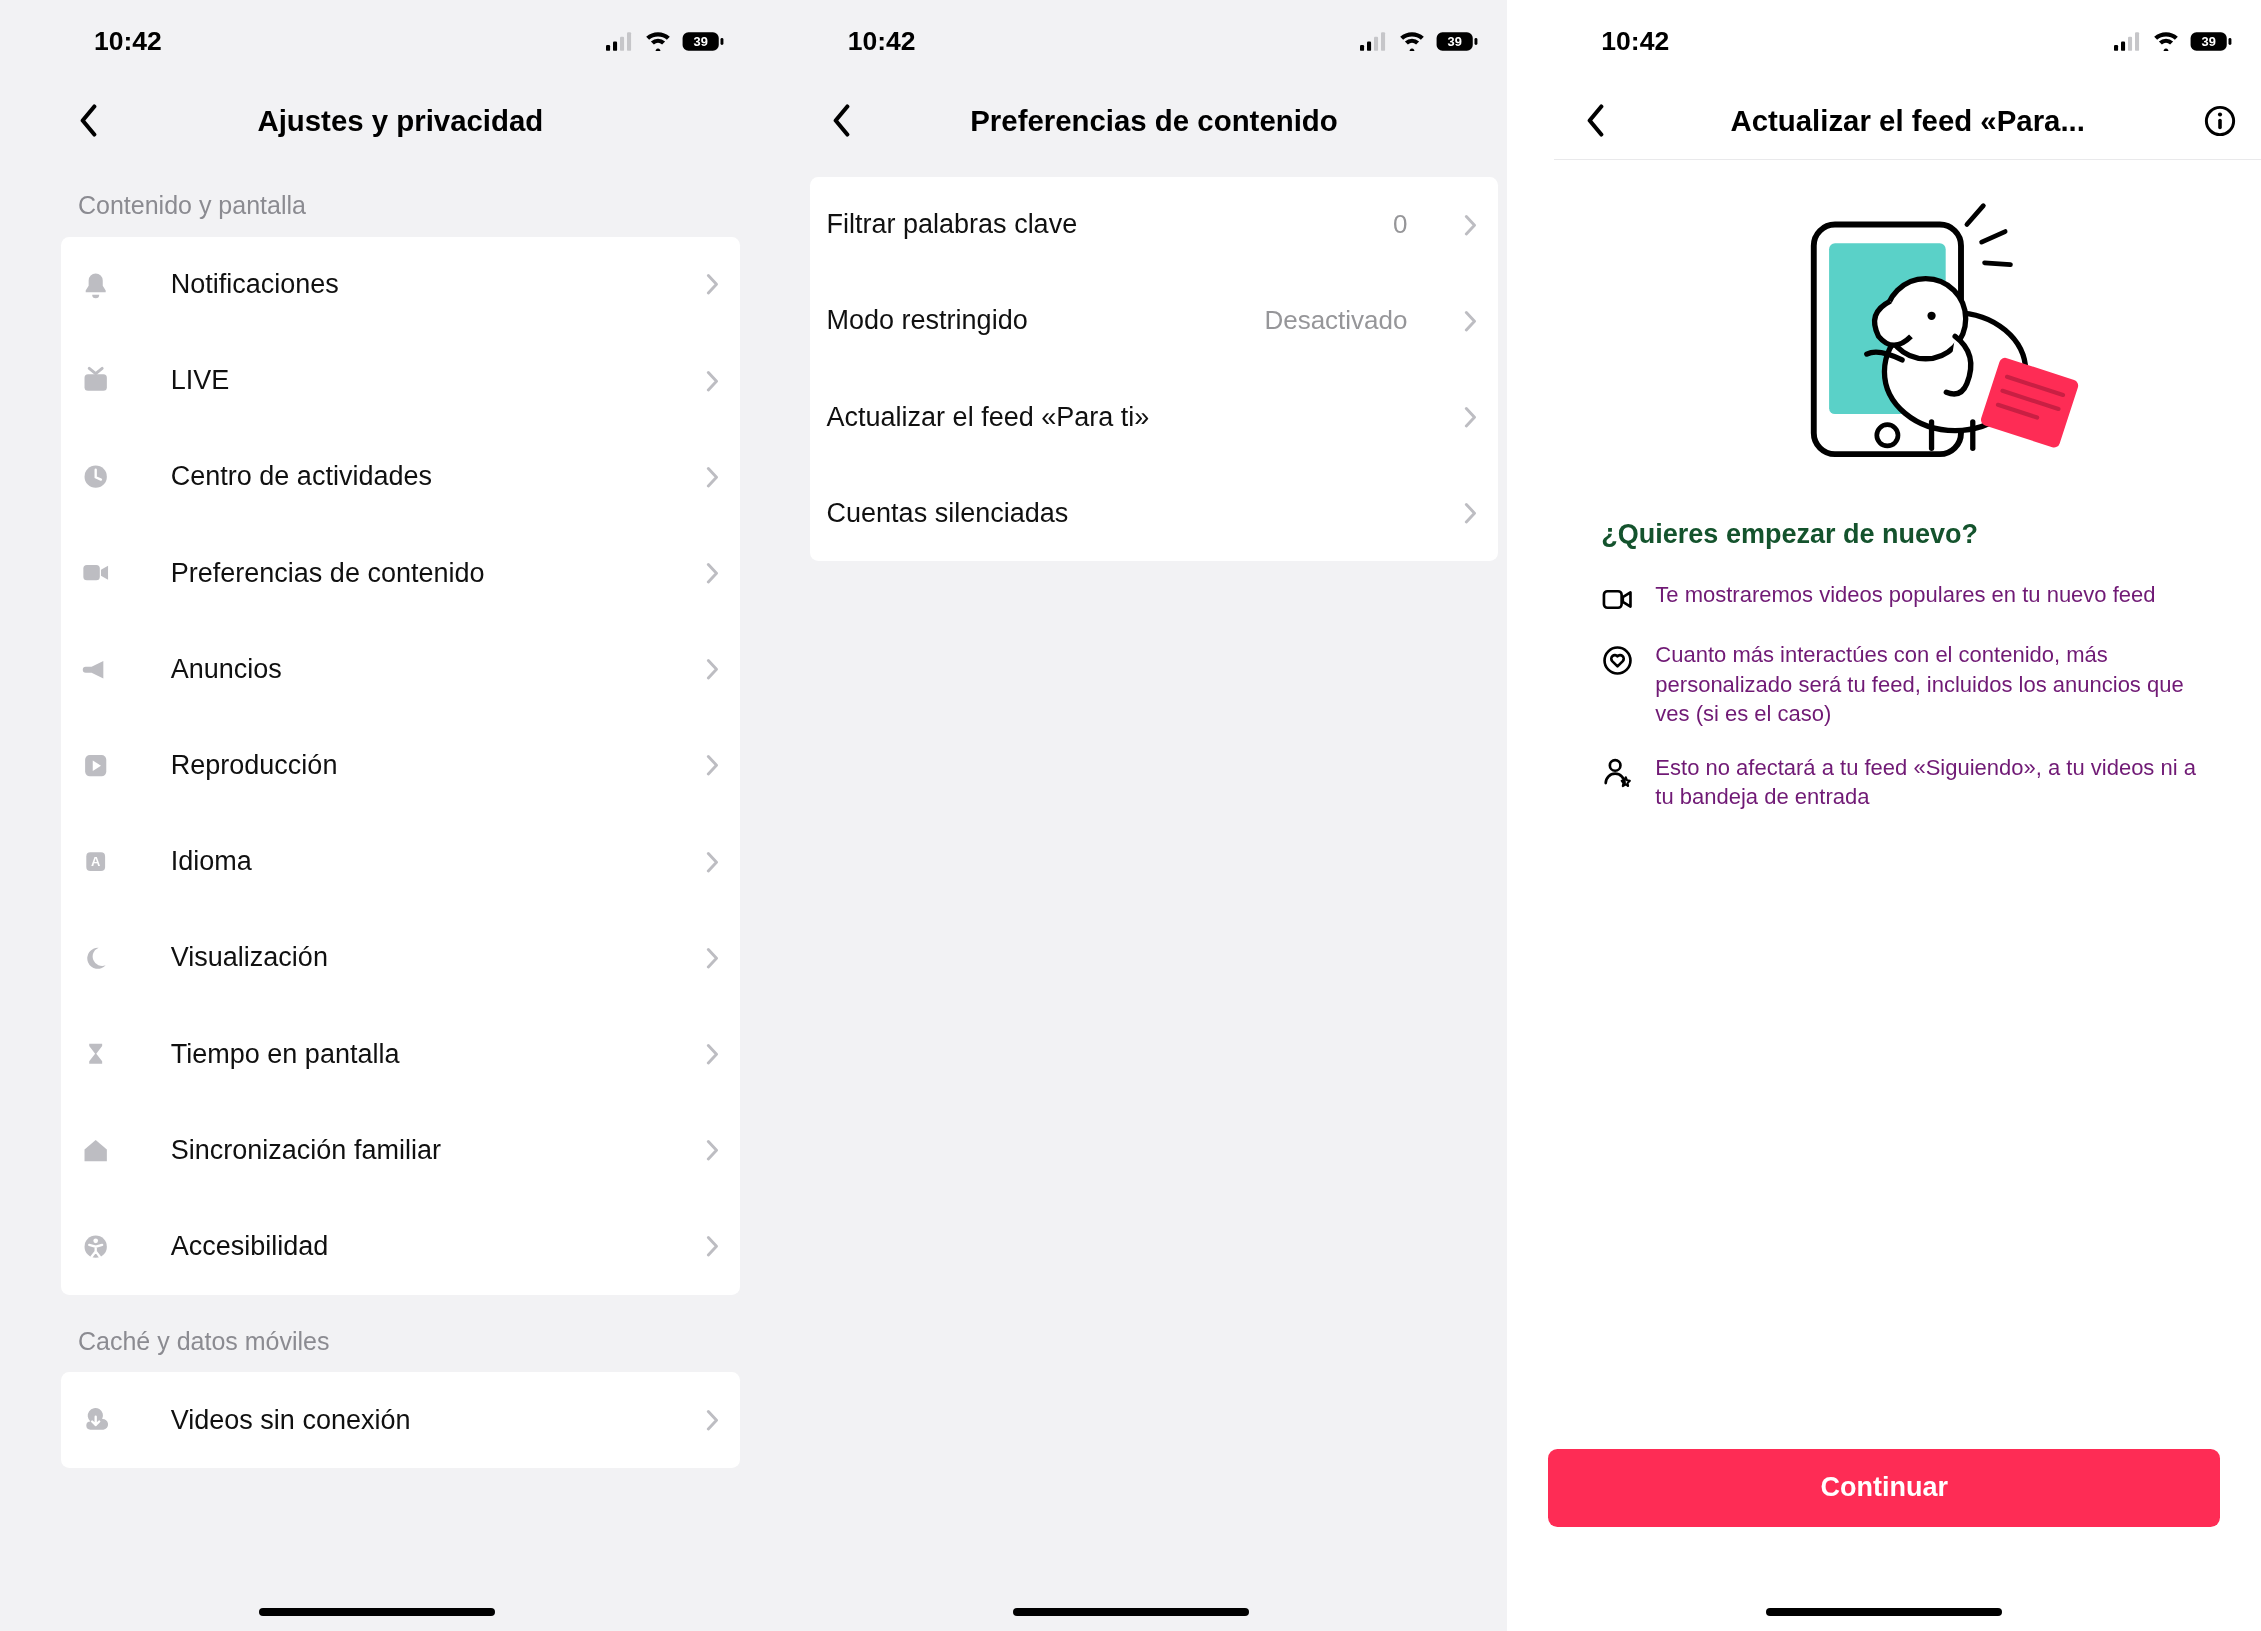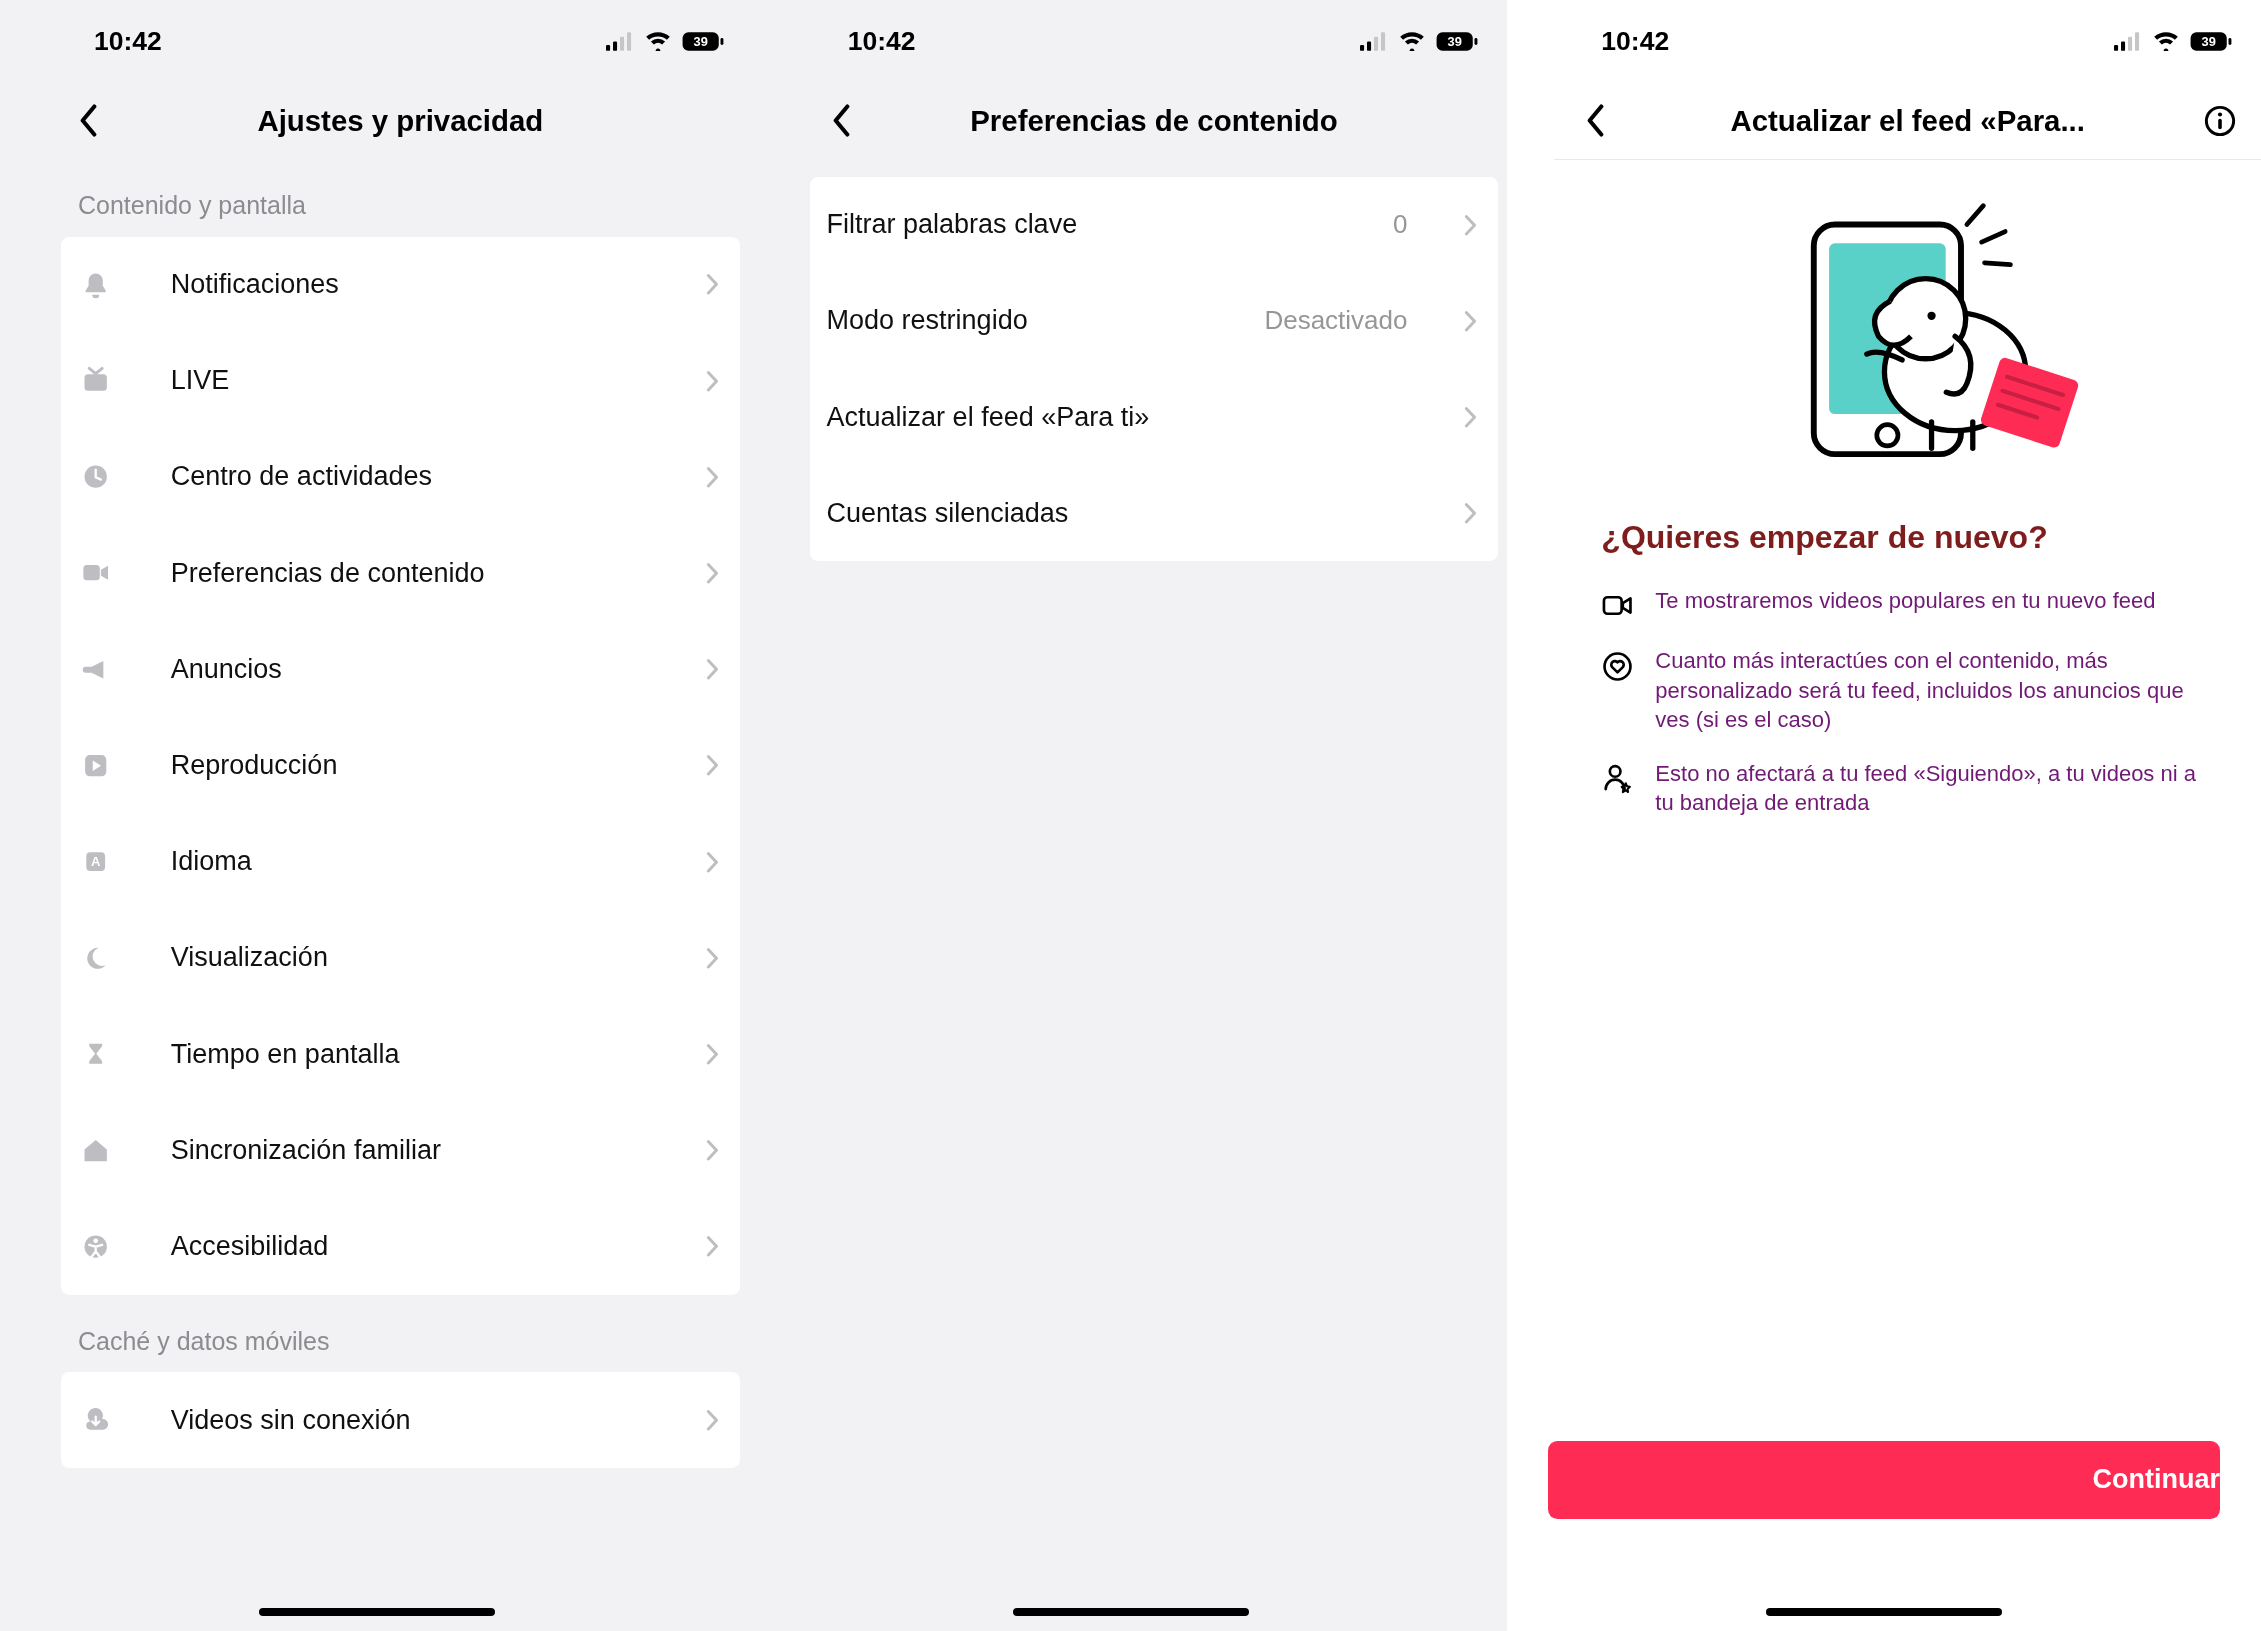--- a/index.html
+++ b/index.html
@@ -129,24 +129,24 @@
   }
 
   
   .illustration {
     width: 100%;
     display: flex;
     justify-content: center;
     padding: 29.4px 0 17.7px;
   }
   .big-heading {
-    font-size: 32px;
+    font-size: 27px;
     font-weight: 800;
     padding: 29.4px 47px 17.7px;
-    color: #7f1d1d;
+    color: #14532d;
   }
   .bullet {
     display: flex;
     padding: 11.8px 47px;
     gap: 21px;
     align-items: flex-start;
   }
   .bullet .bicon {
     width: 33px;
     height: 33px;
@@ -160,26 +160,26 @@
   .bullet .btext {
     font-size: 22px;
     line-height: 1.35;
     color: #701a75;
   }
 
   .primary-btn {
     position: absolute;
     left: 41px;
     right: 41px;
-    bottom: 112px;
+    bottom: 104px;
     background: #fe2c55;
     color: #ffffff;
     font-size: 27px;
     font-weight: 600;
-    text-align: right;
+    text-align: center;
     padding: 23.6px 0;
     border-radius: 9.4px;
   }
 
   .home-indicator {
     position: absolute;
     bottom: 15.3px;
     left: 50%;
     transform: translateX(-50%);
     width: 236px;

